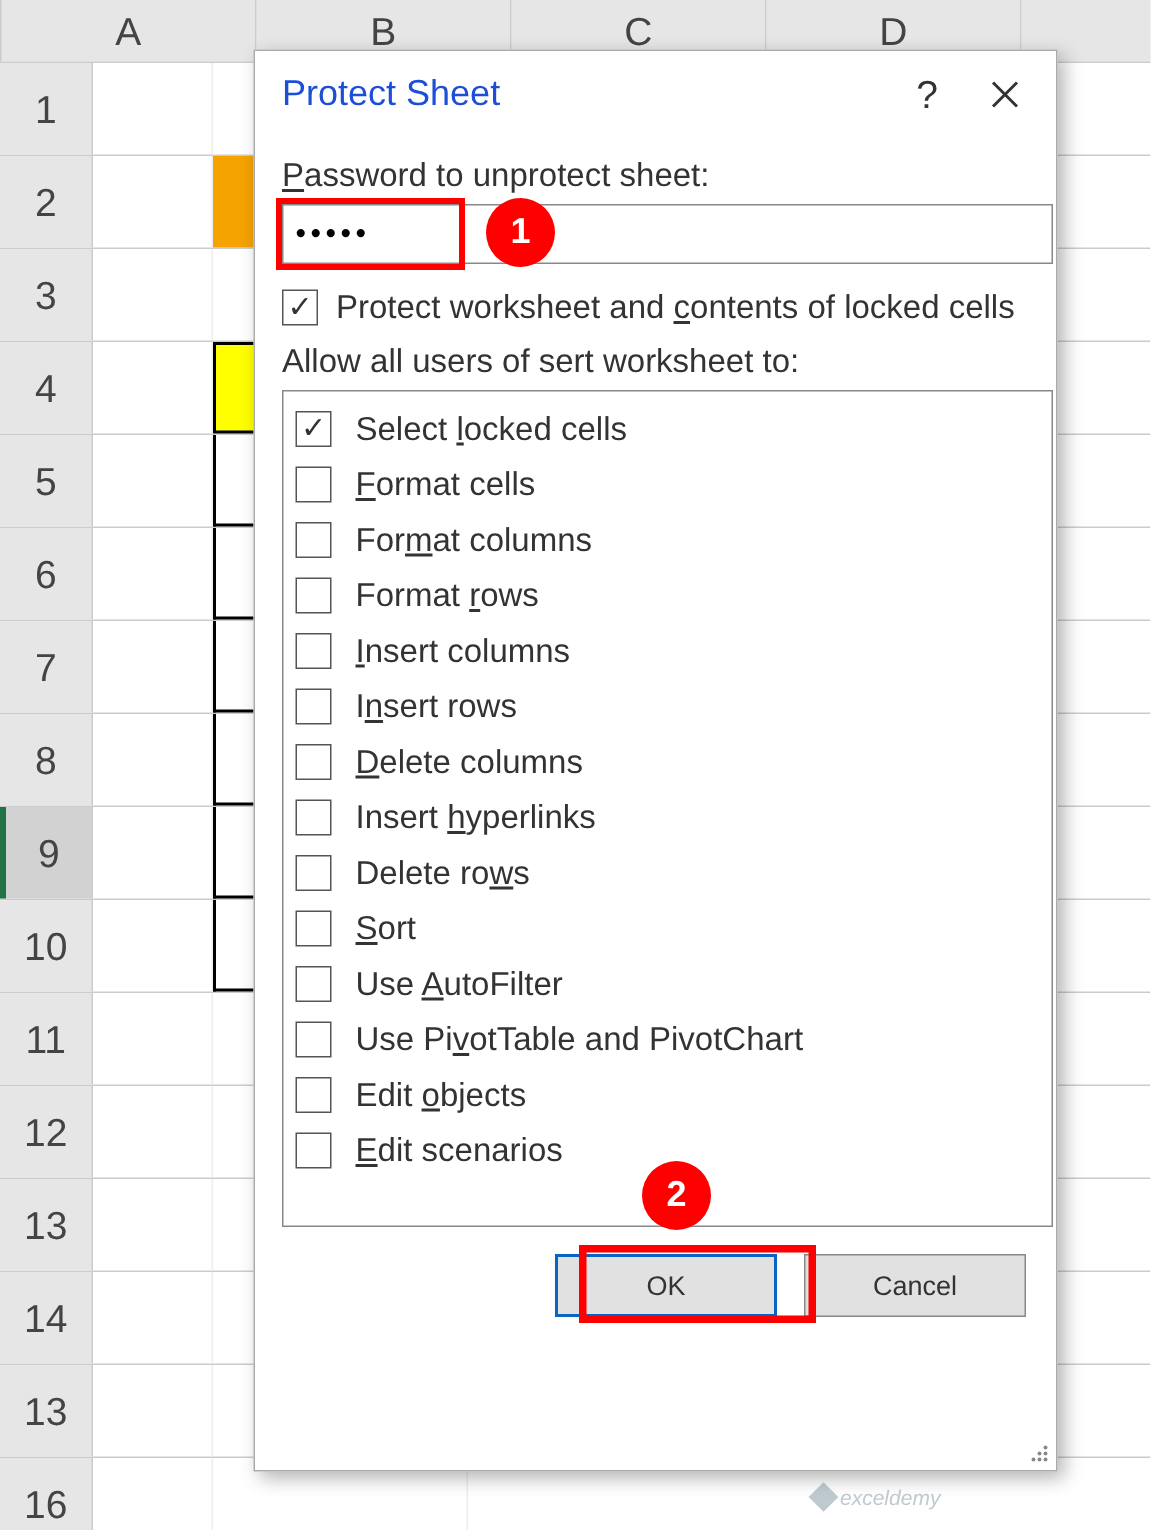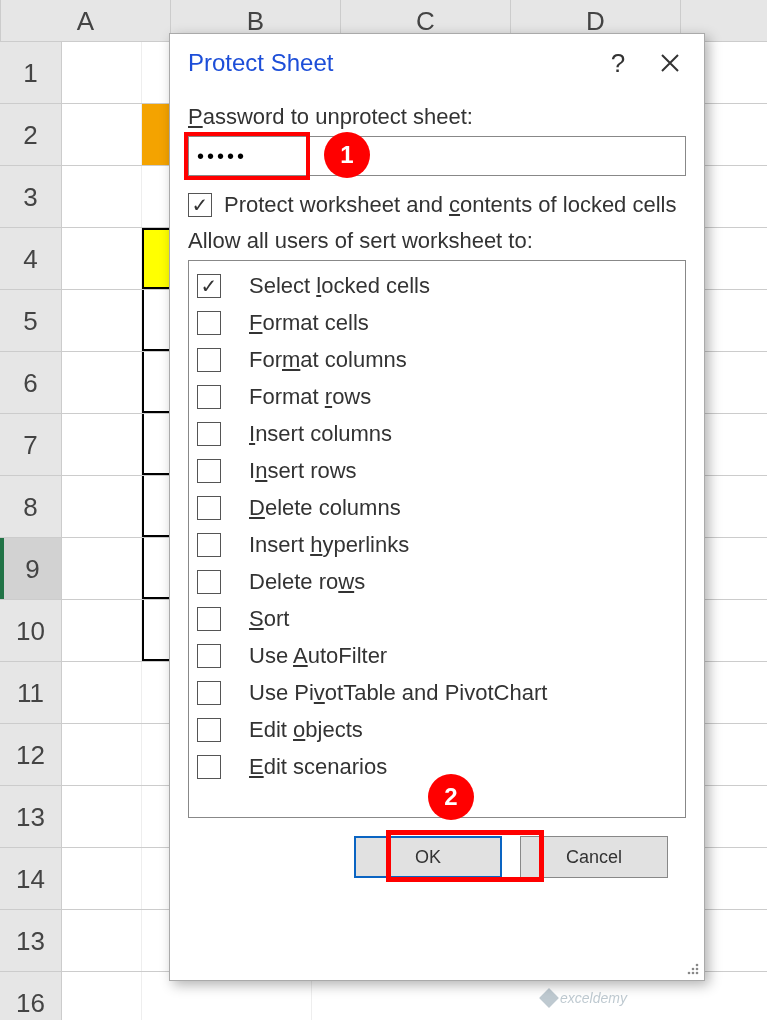--- a/index.html
+++ b/index.html
@@ -21,31 +21,31 @@
   .cell.b.first { border-top: 2px solid #000; }
   .c-orange { background: #f4a300; }
   .c-yellow { background: #ffff00; }
 
   
   .dialog { position: absolute; left: 169px; top: 33px; width: 536px; height: 948px; background: #fff; border: 1px solid #aaa; box-shadow: 4px 4px 12px rgba(0,0,0,.3); display: flex; flex-direction: column; }
   .titlebar { height: 58px; display: flex; align-items: center; padding: 0 8px 0 18px; }
   .titlebar .title { font-size: 24px; color: #1d4ed8; flex: 1; }
   .titlebar .help, .titlebar .close { width: 52px; height: 48px; display: flex; align-items: center; justify-content: center; font-size: 26px; color: #333; }
   .titlebar .close svg { width: 20px; height: 20px; }
-  .body { padding: 12px 18px 0 18px; flex: 1; display: flex; flex-direction: column; }
+  .body { padding: 12px 2px 0 18px; flex: 1; display: flex; flex-direction: column; }
   .lbl { font-size: 22px; color: #333; margin-bottom: 6px; }
   .pw-wrap { position: relative; margin-bottom: 16px; }
   .pw { width: 100%; height: 40px; border: 1px solid #888; font-size: 20px; padding: 0 8px; letter-spacing: 3px; }
   .hl1 { position: absolute; left: -4px; top: -4px; width: 126px; height: 48px; border: 4px solid #ff0000; pointer-events: none; }
   .pw-badge { position: absolute; left: 136px; top: -4px; width: 46px; height: 46px; border-radius: 50%; background: #ff0000; color: #fff; display: flex; align-items: center; justify-content: center; font-size: 24px; font-weight: 600; }
   .chk-row { display: flex; align-items: center; gap: 12px; font-size: 22px; color: #333; margin-bottom: 10px; }
   .chk { width: 24px; height: 24px; border: 1px solid #555; display: inline-flex; align-items: center; justify-content: center; background: #fff; flex: none; }
   .chk.checked::after { content: "✓"; font-size: 20px; color: #333; line-height: 1; }
   .listbox { border: 1px solid #888; height: 558px; overflow: hidden; padding: 6px 8px; }
-  .opt { display: flex; align-items: center; gap: 28px; font-size: 22px; color: #333; height: 37px; }
+  .opt { display: flex; align-items: center; gap: 16px; font-size: 22px; color: #333; height: 37px; }
   .footer { height: 78px; display: flex; align-items: center; justify-content: flex-end; gap: 18px; padding: 0 18px; position: relative; }
   .btn { width: 148px; height: 42px; border: 1px solid #888; background: #e1e1e1; font-size: 18px; color: #333; display: flex; align-items: center; justify-content: center; }
   .btn.ok { border: 2px solid #0a64c2; }
   .ok-hl { position: absolute; border: 5px solid #ff0000; pointer-events: none; }
   .ok-badge { position: absolute; width: 46px; height: 46px; border-radius: 50%; background: #ff0000; color: #fff; display: flex; align-items: center; justify-content: center; font-size: 24px; font-weight: 600; }
   .resize { position: absolute; right: 3px; bottom: 3px; width: 18px; height: 18px; }
   .resize svg { width: 18px; height: 18px; }
 
   .watermark { position:absolute; left:372px; top:956px; font-size:14px; color:rgba(70,100,120,.35); font-style:italic; display:flex; align-items:center; gap:4px; pointer-events:none; }
   .watermark .logo { width:14px; height:14px; background:rgba(70,100,120,.35); transform: rotate(45deg); }

